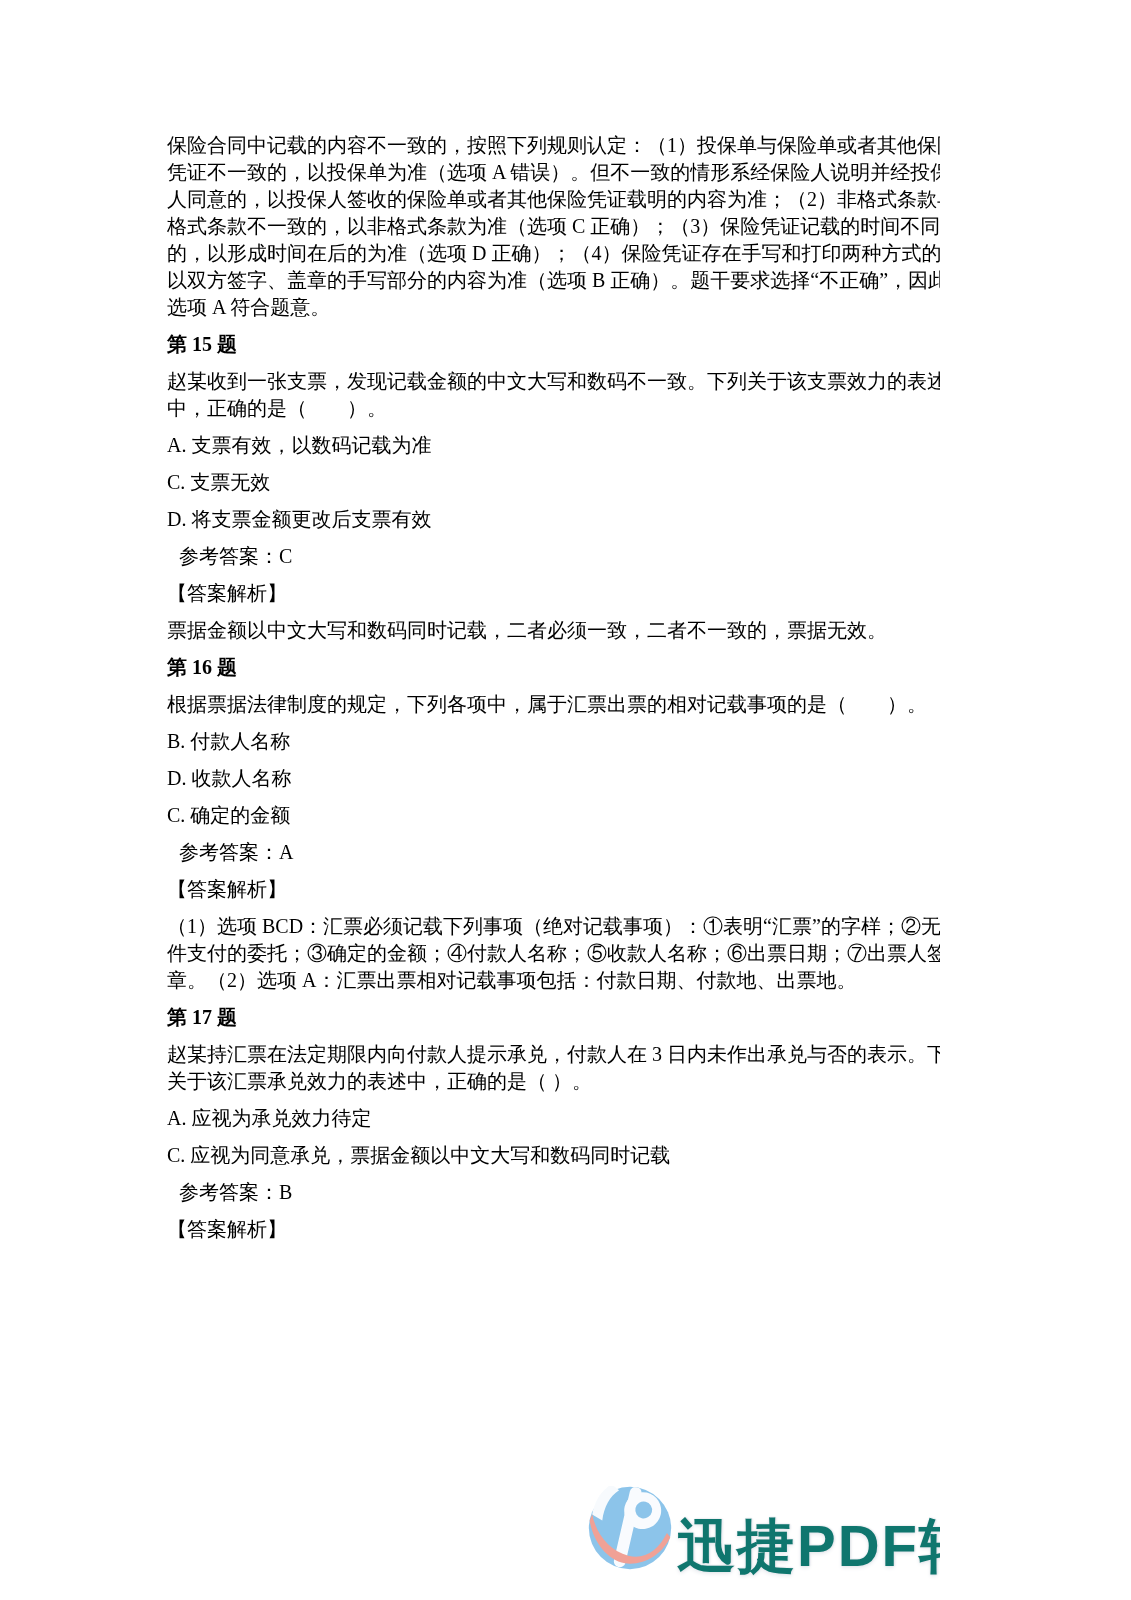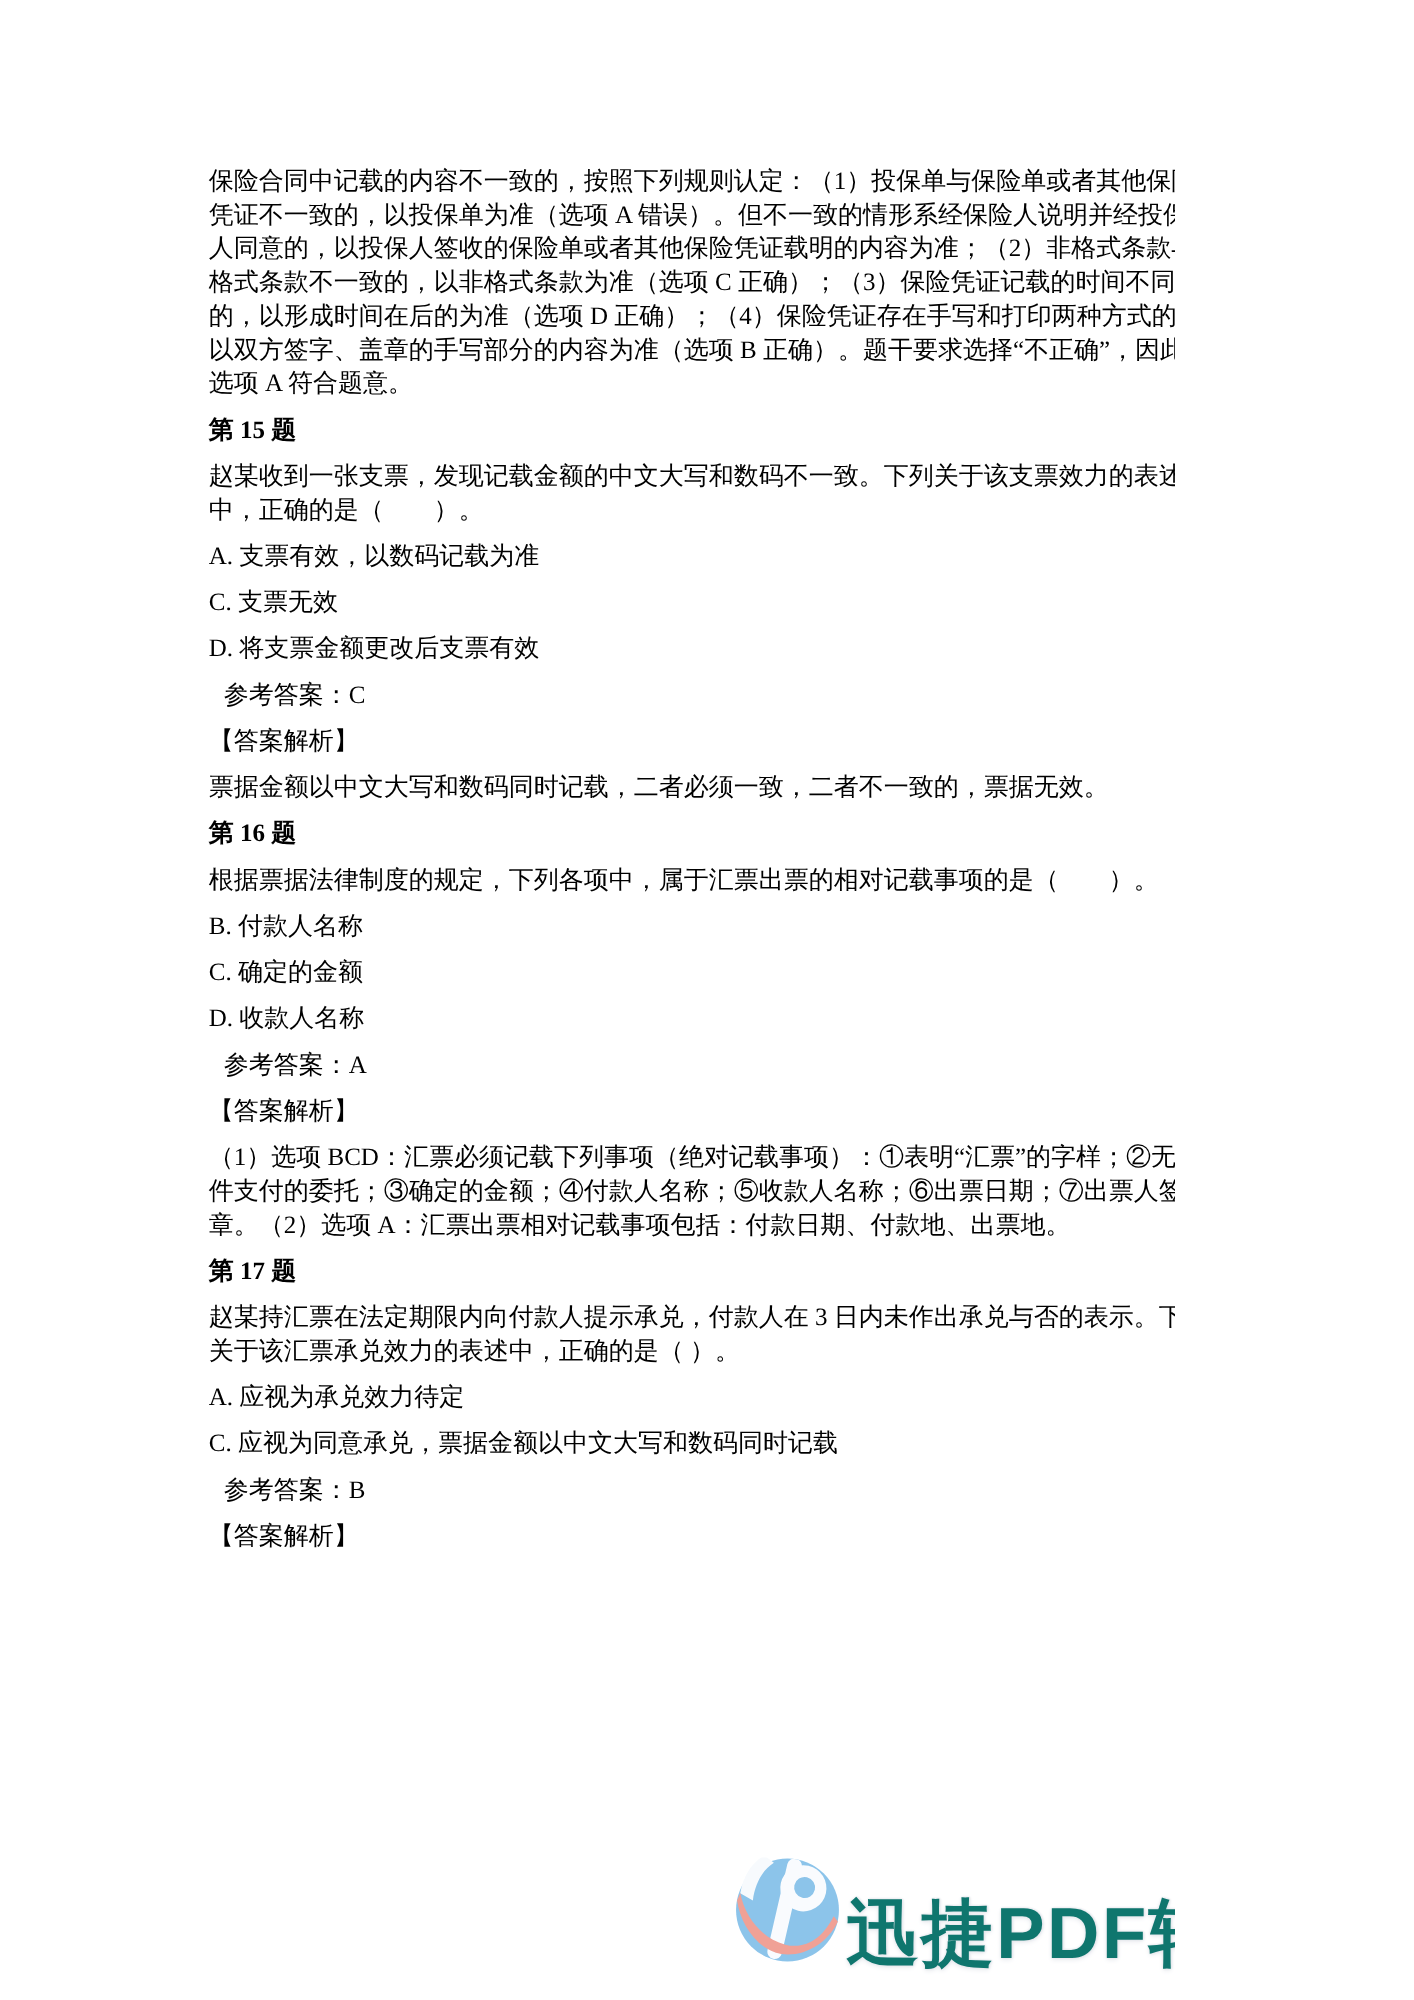--- a/index.html
+++ b/index.html
@@ -66,22 +66,22 @@
       <p>D. 将支票金额更改后支票有效</p>
       <p class="answer">参考答案：C</p>
       <p>【答案解析】</p>
       <p>票据金额以中文大写和数码同时记载，二者必须一致，二者不一致的，票据无效。</p>
     </section>
 
     <section>
       <h2>第 16 题</h2>
       <p>根据票据法律制度的规定，下列各项中，属于汇票出票的相对记载事项的是（　　）。</p>
       <p>B. 付款人名称</p>
+      <p>D. 收款人名称</p>
       <p>C. 确定的金额</p>
-      <p>D. 收款人名称</p>
       <p class="answer">参考答案：A</p>
       <p>【答案解析】</p>
       <p>（1）选项 BCD：汇票必须记载下列事项（绝对记载事项）：①表明“汇票”的字样；②无条件支付的委托；③确定的金额；④付款人名称；⑤收款人名称；⑥出票日期；⑦出票人签章。（2）选项 A：汇票出票相对记载事项包括：付款日期、付款地、出票地。</p>
     </section>
 
     <section>
       <h2>第 17 题</h2>
       <p>赵某持汇票在法定期限内向付款人提示承兑，付款人在 3 日内未作出承兑与否的表示。下列关于该汇票承兑效力的表述中，正确的是（ ）。</p>
       <p>A. 应视为承兑效力待定</p>
       <p>C. 应视为同意承兑，票据金额以中文大写和数码同时记载</p>

